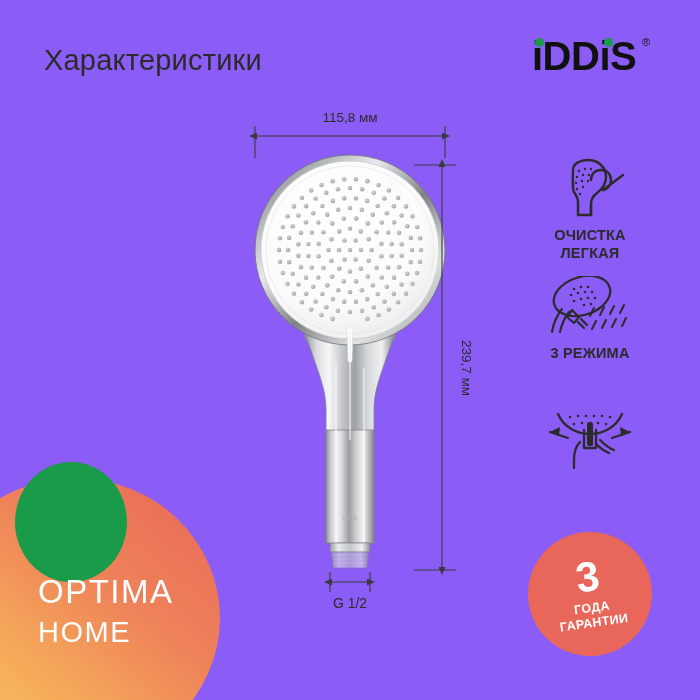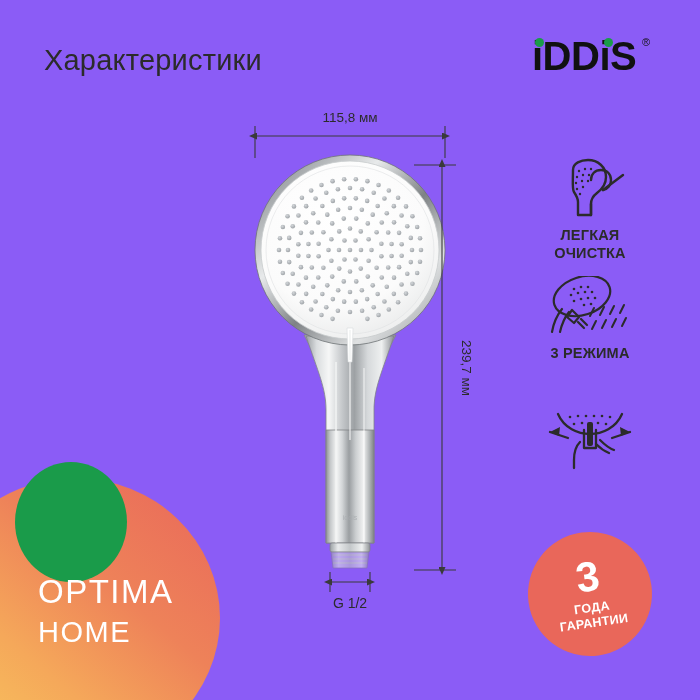--- a/index.html
+++ b/index.html
@@ -493,22 +493,22 @@
           <circle cx="29" cy="25" r="1.2"></circle>
             <circle cx="35" cy="23" r="1.2"></circle>
           <circle cx="41" cy="23" r="1.2"></circle>
             <circle cx="30" cy="31" r="1.2"></circle>
           <circle cx="36" cy="29" r="1.2"></circle>
             <circle cx="33" cy="36" r="1.2"></circle>
         </g>
       </svg>
     </div>
     <div class="feature-label">
+      <div>ОЧИСТКА</div>
       <div>ЛЕГКАЯ</div>
-      <div>ОЧИСТКА</div>
     </div>
   </div>
 
   <div class="feature" id="feature-1">
     <div class="feature-icon">
       <svg width="104" height="62" viewBox="0 0 104 62">
         <g fill="none" stroke="#2b2b2b" stroke-width="2.2" stroke-linecap="round" stroke-linejoin="round">
           <ellipse cx="44" cy="20" rx="29" ry="19" transform="rotate(-18 44 20)"></ellipse>
           <path d="M24,33 C20,38 16,44 14,56"></path>
           <path d="M31,36 C27,41 24,47 22,56"></path>

